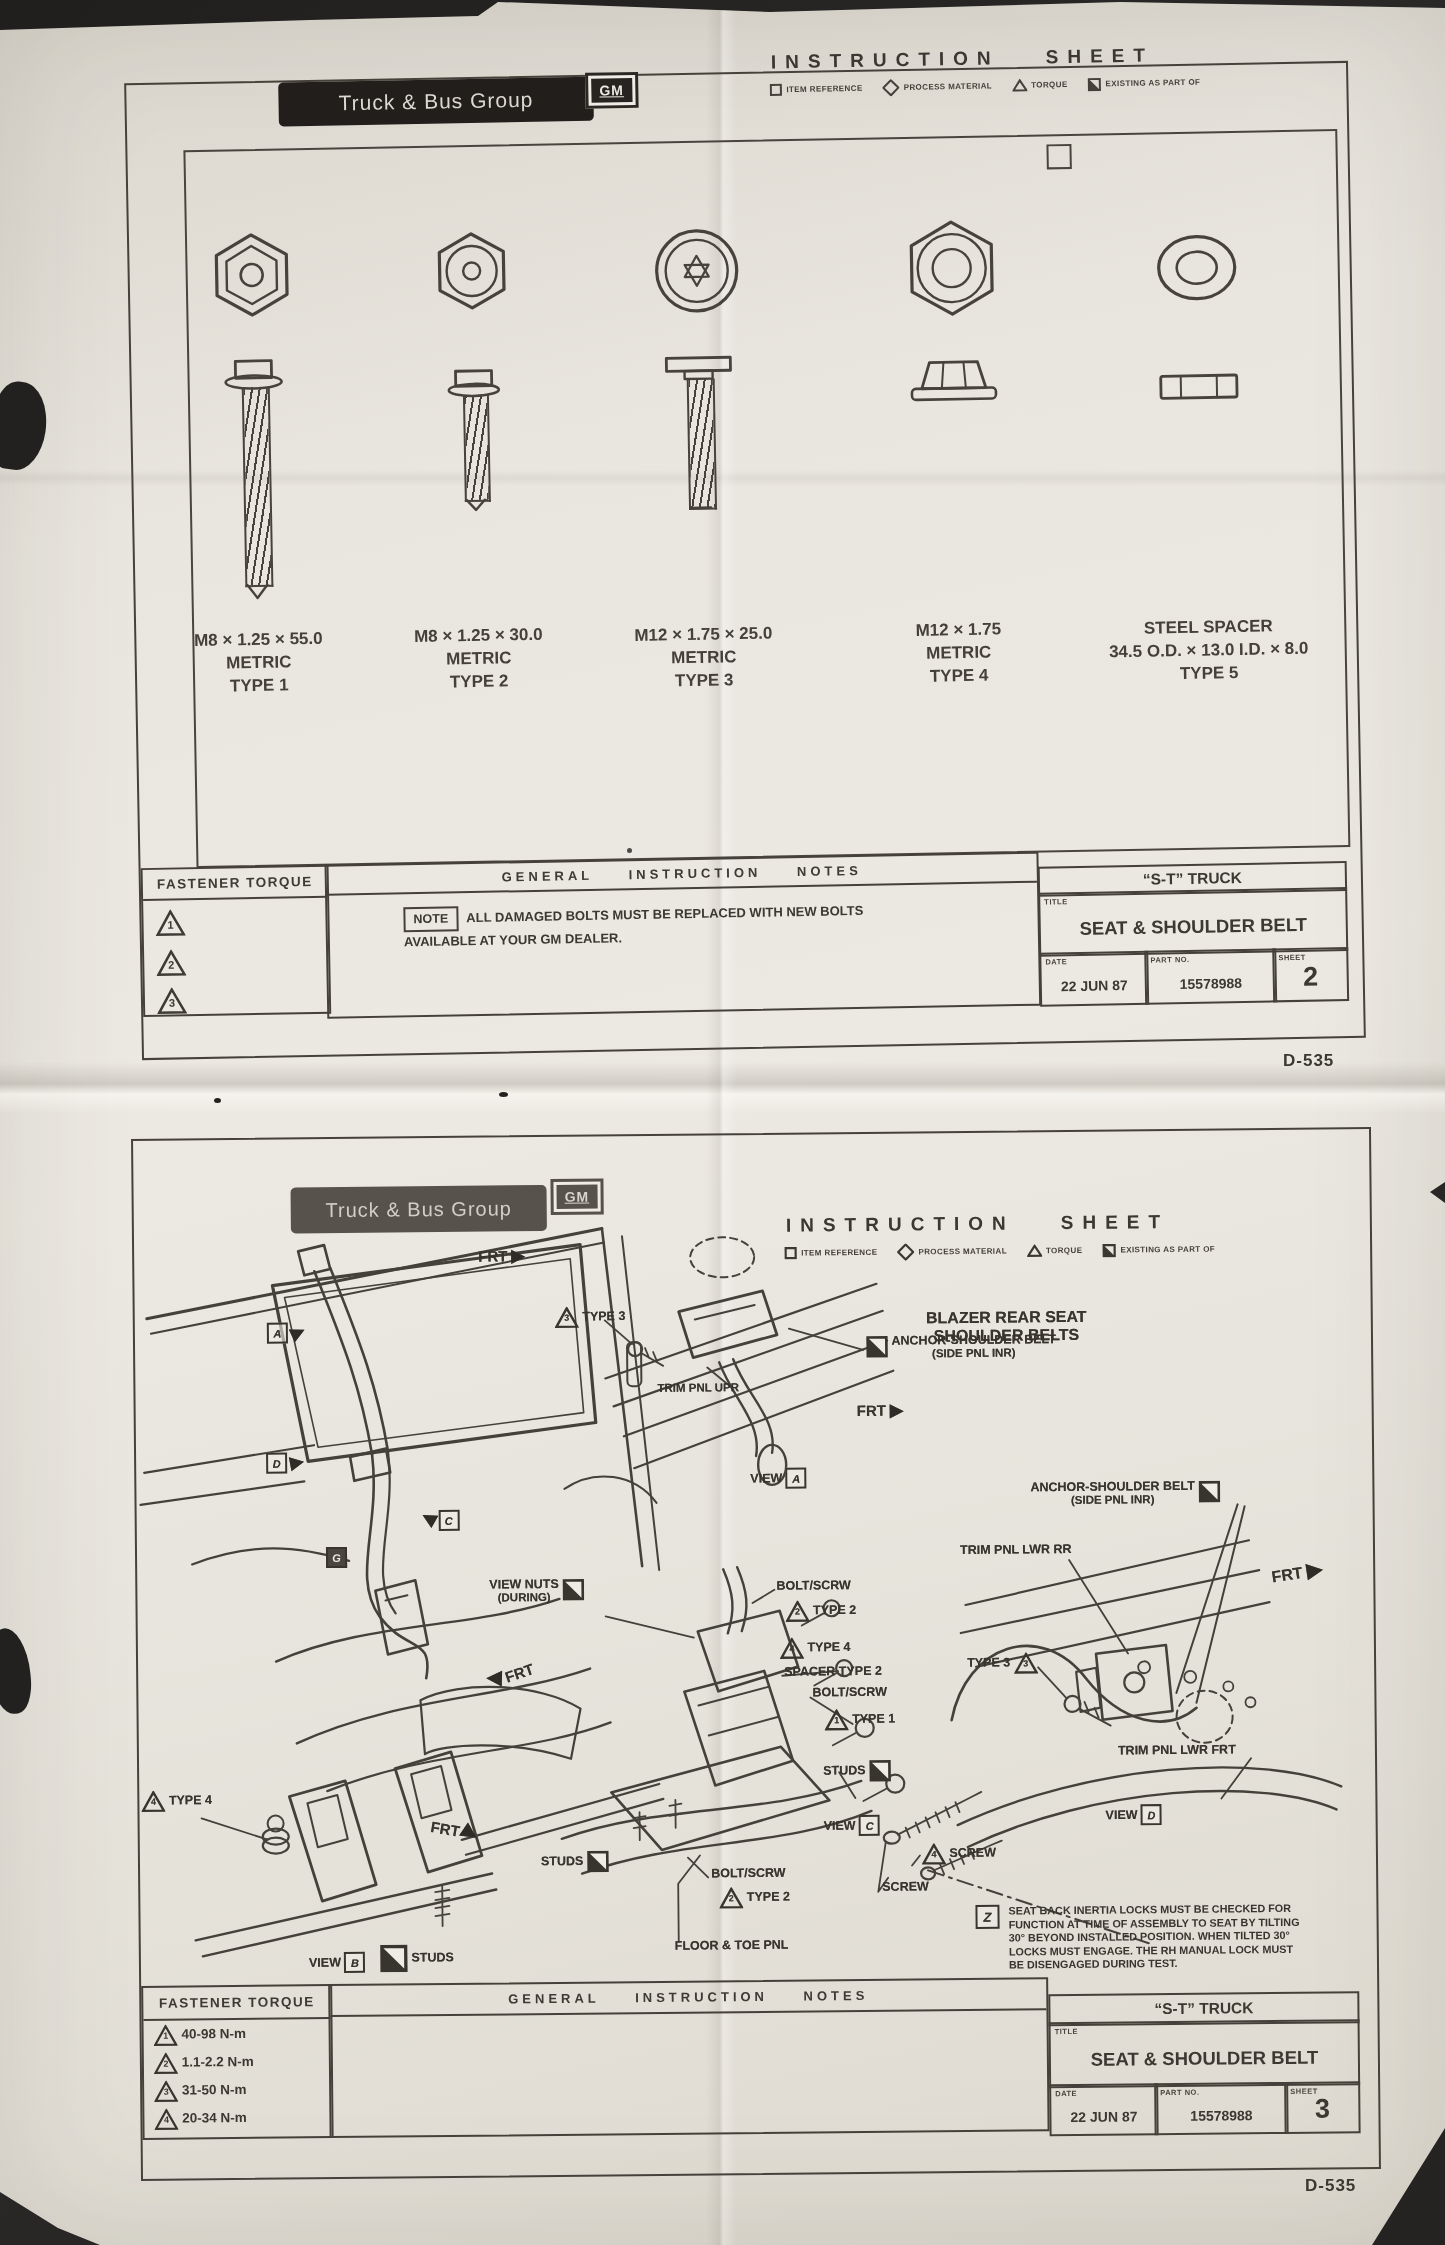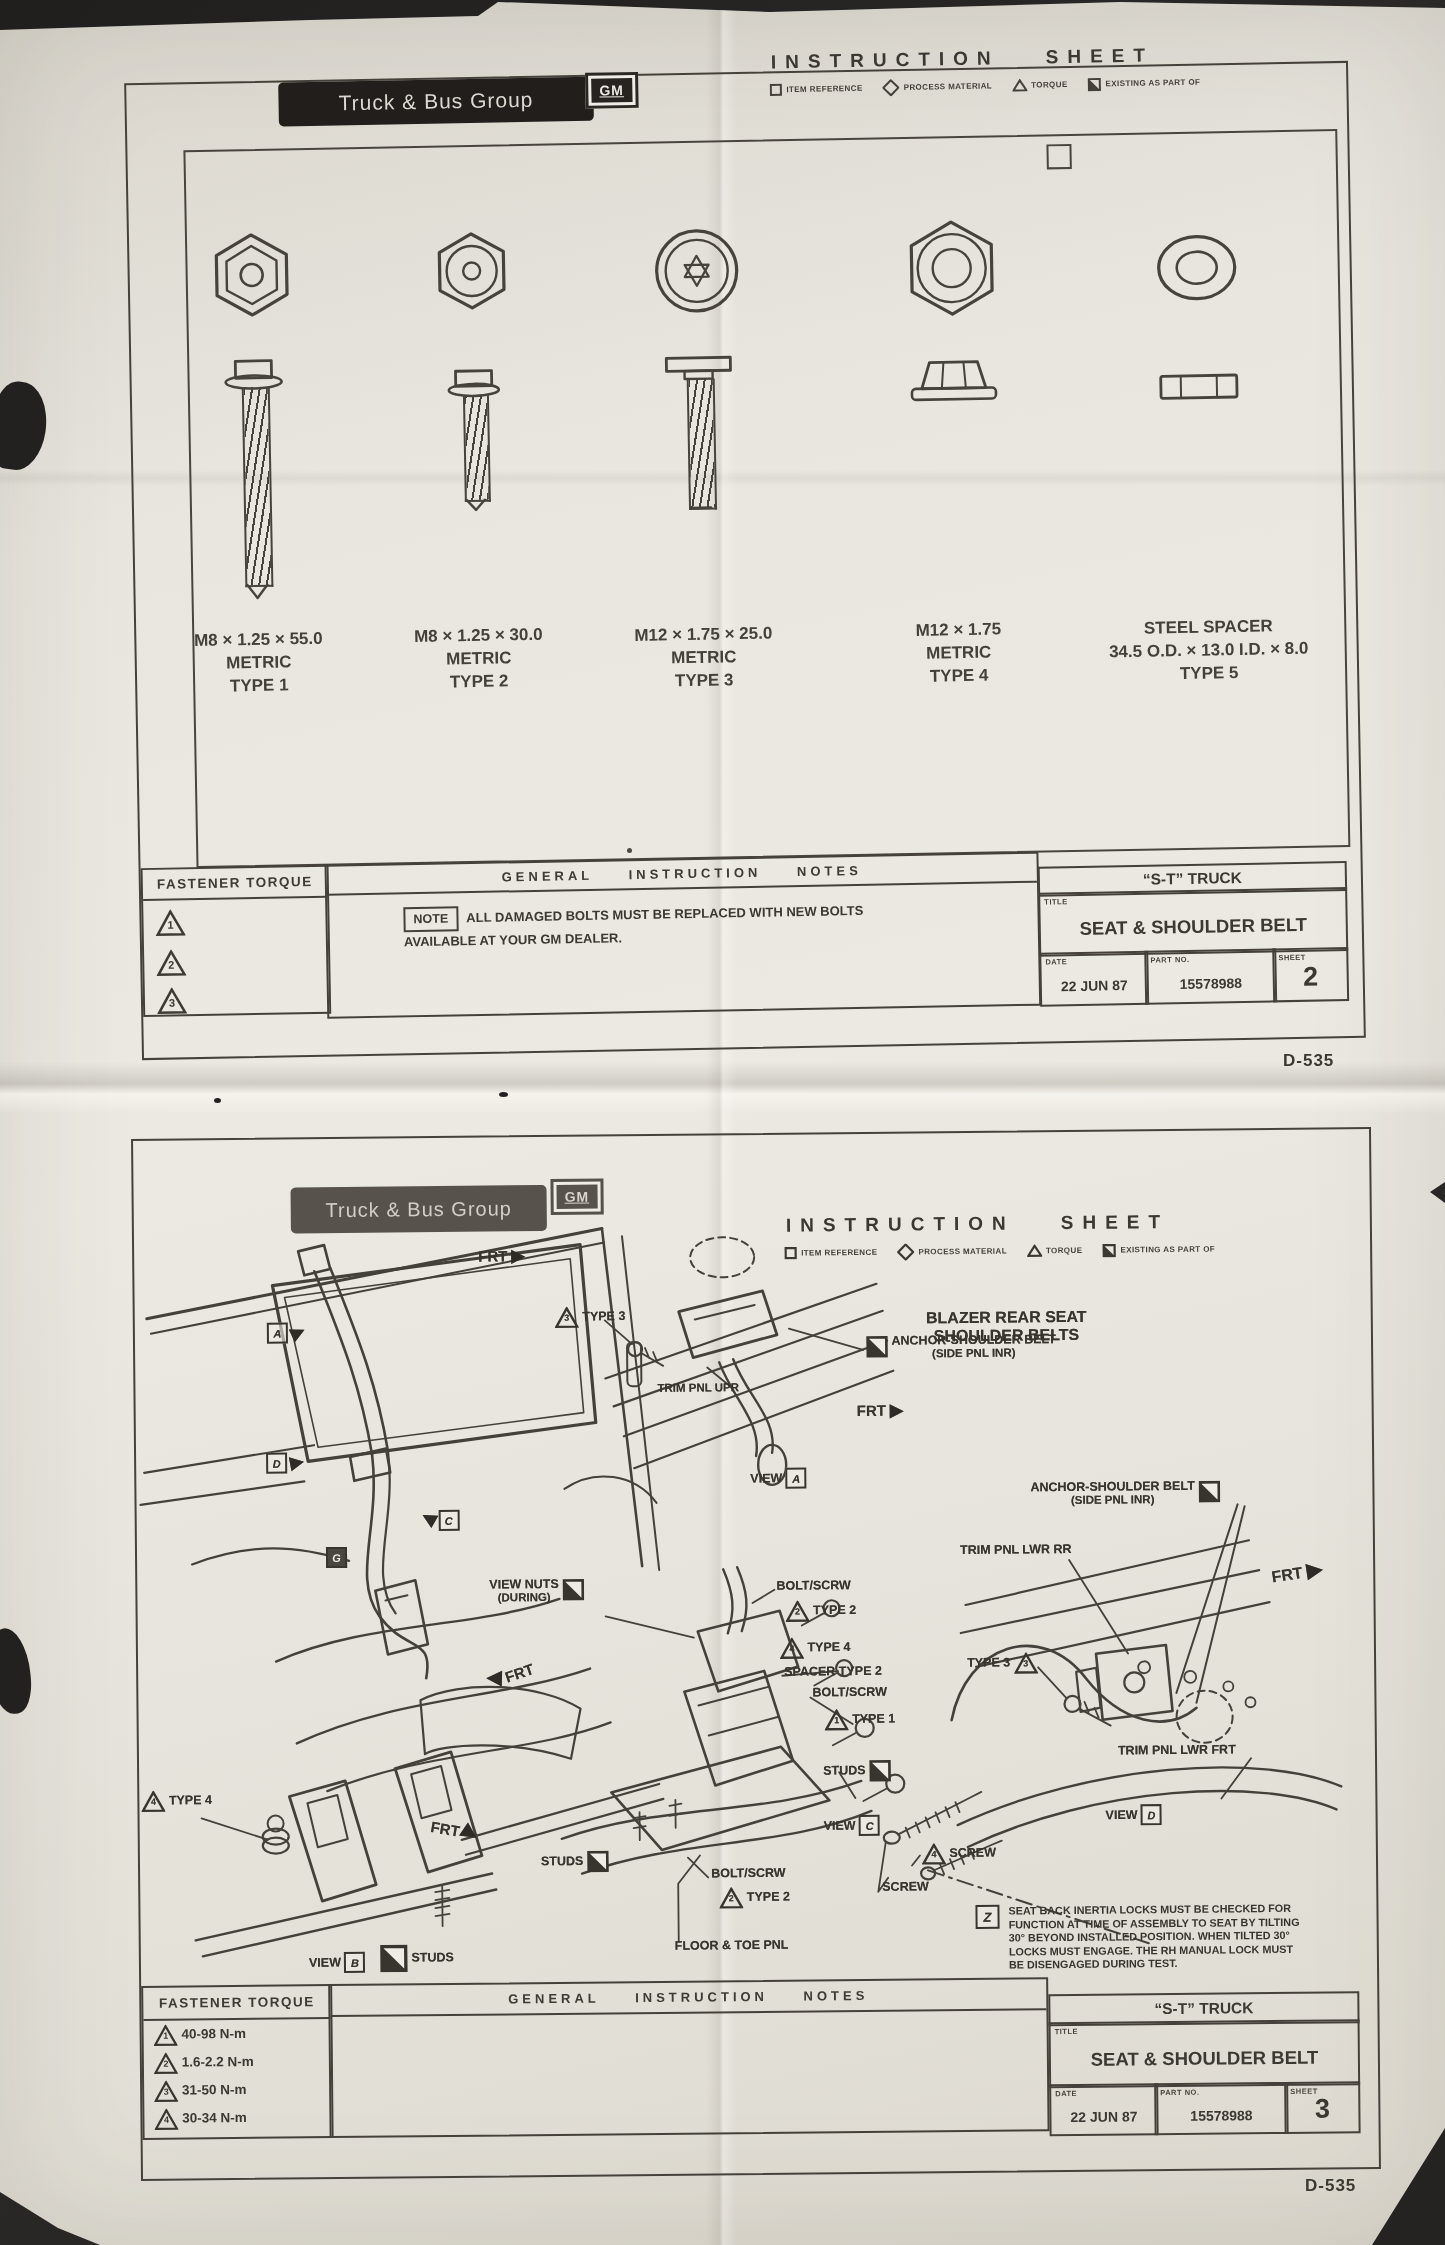--- a/index.html
+++ b/index.html
@@ -481,33 +481,33 @@
       <div style="position:absolute;left:10px;top:37px;font-weight:700;font-size:13.5px;">
         <span class="tri sm"><svg viewBox="0 0 30 27">
               <path d="M15 2 L28 25 L2 25 Z" fill="none" stroke="#38342e" stroke-width="2.8"></path>
             </svg><i class="tn">1</i></span>
         <span>40-98 N-m</span>
       </div>
       <div style="position:absolute;left:10px;top:65px;font-weight:700;font-size:13.5px;">
         <span class="tri sm"><svg viewBox="0 0 30 27">
               <path d="M15 2 L28 25 L2 25 Z" fill="none" stroke="#38342e" stroke-width="2.8"></path>
             </svg><i class="tn">2</i></span>
-        <span>1.6-2.2 N-m</span>
+        <span>1.1-2.2 N-m</span>
       </div>
       <div style="position:absolute;left:10px;top:93px;font-weight:700;font-size:13.5px;">
         <span class="tri sm"><svg viewBox="0 0 30 27">
               <path d="M15 2 L28 25 L2 25 Z" fill="none" stroke="#38342e" stroke-width="2.8"></path>
             </svg><i class="tn">3</i></span>
         <span>31-50 N-m</span>
       </div>
       <div style="position:absolute;left:10px;top:121px;font-weight:700;font-size:13.5px;">
         <span class="tri sm"><svg viewBox="0 0 30 27">
               <path d="M15 2 L28 25 L2 25 Z" fill="none" stroke="#38342e" stroke-width="2.8"></path>
             </svg><i class="tn">4</i></span>
-        <span>30-34 N-m</span>
+        <span>20-34 N-m</span>
       </div>
     </div>
     <div class="ft-cell" style="left:187px;top:845px;width:716px;height:150px;">
       <div class="ft-h" style="height:29px;font-size:13px;letter-spacing:4px;word-spacing:28px;">
         <span>GENERAL INSTRUCTION NOTES</span>
       </div>
     </div>
     <div style="position:absolute;left:907px;top:862px;width:312px;height:145px;">
       <div class="tb-row" style="left:0;top:0;width:307px;height:28px;display:flex;align-items:center;justify-content:center;font-weight:700;font-size:15.5px;">
         <span>“S-T” TRUCK</span>

